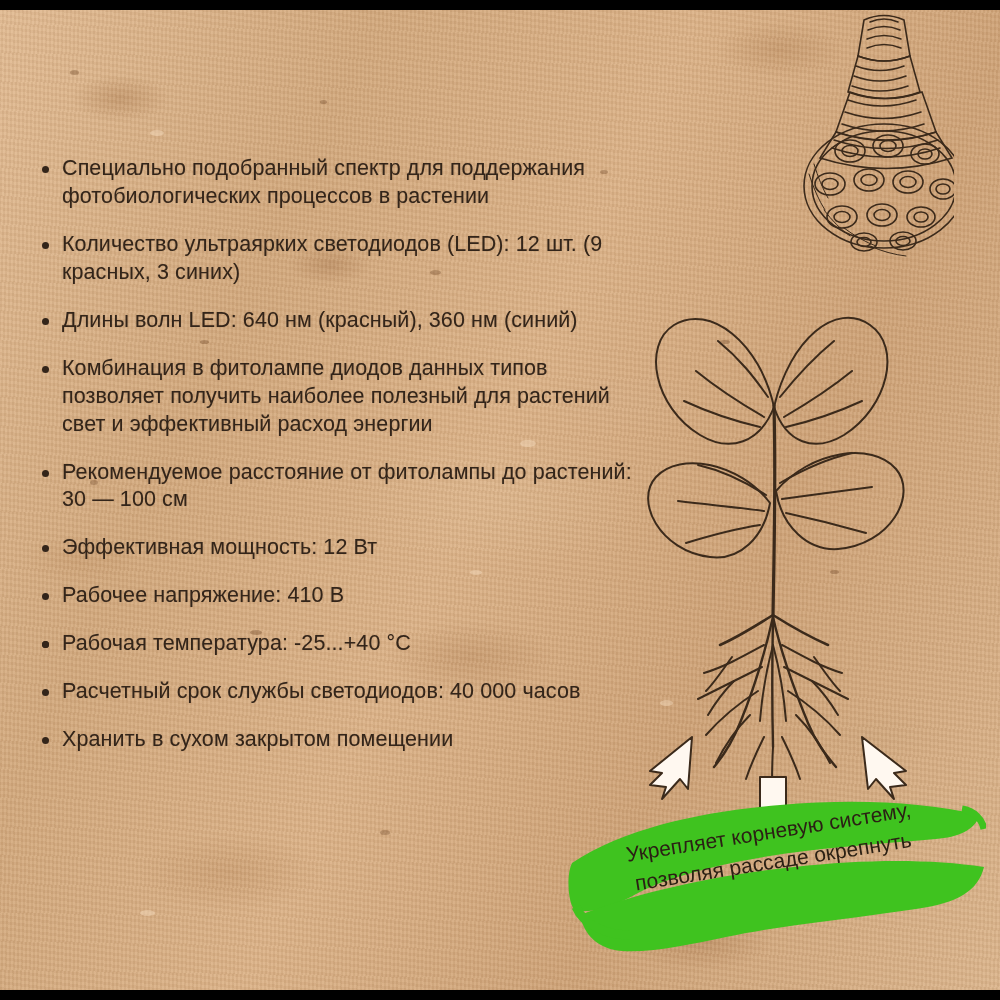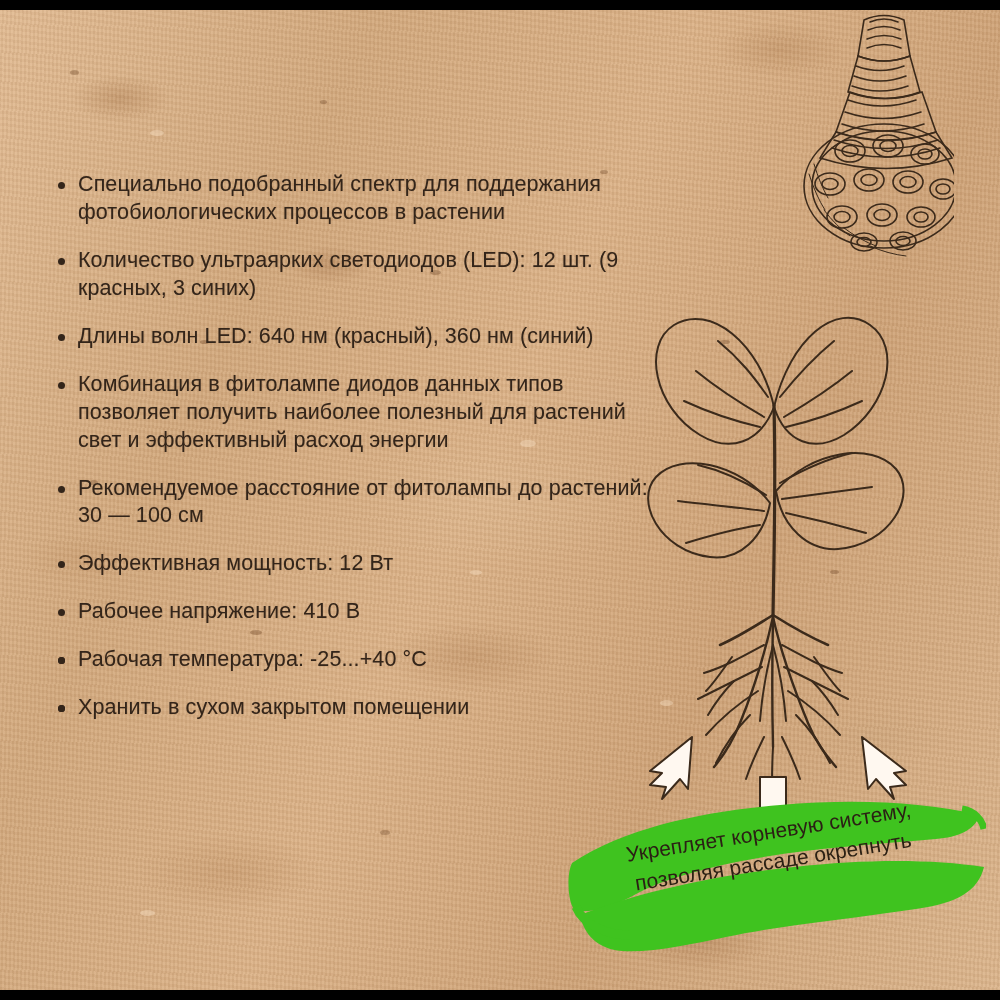--- a/index.html
+++ b/index.html
@@ -50,21 +50,21 @@
     pointer-events: none;
   }
 
   
   .spec-list {
     position: absolute;
     left: 40px;
     top: 145px;
     width: 600px;
     list-style: none;
-    margin: 16px;
+    margin: 0;
     padding: 0;
     color: #3a2a1c;
   }
   .spec-item {
     position: relative;
     padding-left: 22px;
     margin-bottom: 20px;
     font-size: 21.5px;
     line-height: 1.30;
     letter-spacing: .1px;
@@ -283,20 +283,21 @@
       </li>
       <li class="spec-item">
         <span class="dot"></span>
       </li>
       <li class="spec-item">
         <span class="dot"></span>
         <span>Рабочая температура: -25...+40 °C</span>
       </li>
       <li class="spec-item">
         <span class="dot"></span>
+        <span>Расчетный срок службы светодиодов: 40 000 часов</span>
       </li>
       <li class="spec-item">
         <span class="dot"></span>
         <span>Хранить в сухом закрытом помещении</span>
       </li>
     </ul>
 
   </div>
 </div>
 

